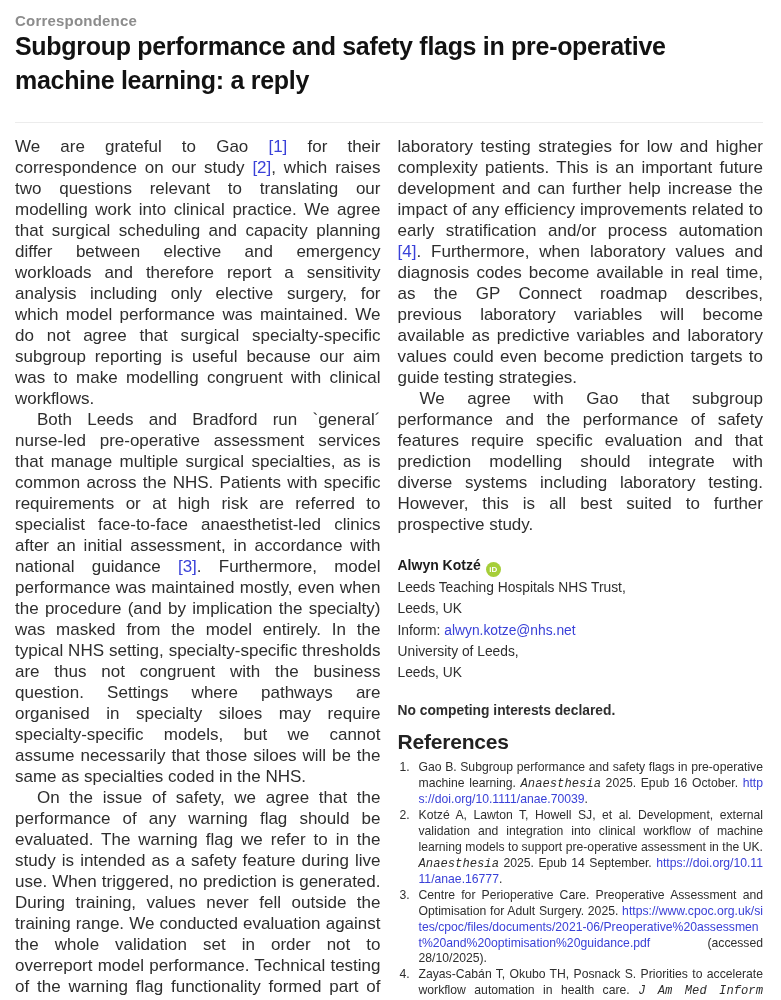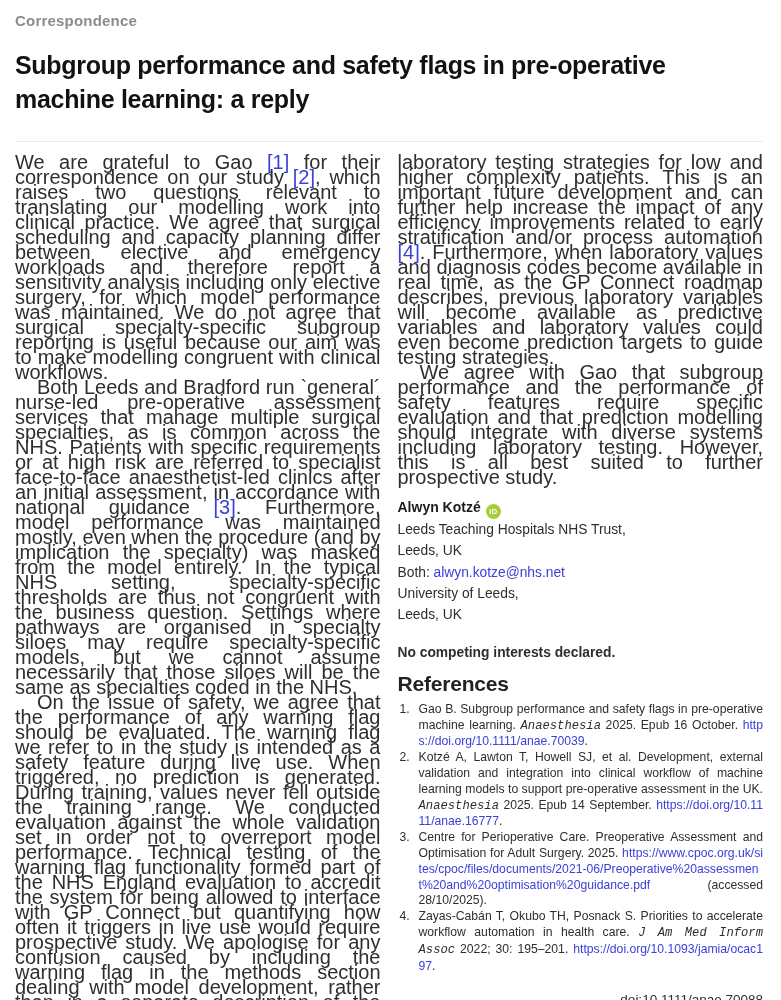--- a/index.html
+++ b/index.html
@@ -9,38 +9,37 @@
     font-family:"Liberation Sans","DejaVu Sans",sans-serif;
     color:#2e2e2e;
     overflow:hidden;
   }
   .page { width:781px; height:1000px; padding:12px 18px 0 15px; }
   .kicker {
     font-size:15px; font-weight:bold; color:var(--kicker_gray,#8c8c8c);
     letter-spacing:.2px;
   }
   .title {
-    margin-top:19px;
     font-size:25px; line-height:34px; font-weight:800;
     color:#121212; letter-spacing:-0.3px;
     max-width:745px;
   }
   .rule { margin-top:25px; border-top:1px solid #ececec; }
   .cols { display:flex; gap:17px; margin-top:13px; }
   .col { width:367px; }
   p.body {
-    font-size:20px; line-height:15px; text-align:justify;
+    font-size:17px; line-height:21px; text-align:justify;
     color:#2e2e2e;
   }
   p.indent { text-indent:22px; }
   .seg-ref, .seg-link, a.seg-link { color:var(--link,#3a41d8); text-decoration:none; }
   .seg-i { font-style:italic;font-family:Liberation Mono, monospace; }
   .seg-b { font-weight:normal; }
   .refs .seg-link { overflow-wrap:anywhere; word-break:break-all; }
-  .authors { margin-top:12px; }
+  .authors { margin-top:20px; }
   .author-name {
     font-size:14px; font-weight:bold; color:#1c1c1c; line-height:21.3px;
   }
   .orcid {
     display:inline-block; width:15px; height:15px; margin-left:5px;
     background:var(--orcid_green,#a6ce39); color:#fff; border-radius:50%;
     font-size:8px; font-weight:bold; text-align:center; line-height:15px;
     vertical-align:-2px;
   }
   .affil { font-size:13.8px; line-height:21.3px; color:#2e2e2e; }
@@ -82,21 +81,21 @@
       <p class="body indent"><span class="seg-t">We agree with Gao that subgroup performance and the performance of safety features require specific evaluation and that prediction modelling should integrate with diverse systems including laboratory testing. However, this is all best suited to further prospective study.</span></p>
 
       <div class="authors">
         <div class="author">
           <p class="author-name">
             <span>Alwyn Kotzé</span><span class="orcid">iD</span>
           </p>
           <p class="affil">Leeds Teaching Hospitals NHS Trust,</p>
           <p class="affil">Leeds, UK</p>
           <p class="affil">
-            <span>Both: </span><a class="seg-link">alwyn.kotze@nhs.net</a>
+            <span>Inform: </span><a class="seg-link">alwyn.kotze@nhs.net</a>
           </p>
         </div>
         <div class="author">
           <p class="affil">University of Leeds,</p>
           <p class="affil">Leeds, UK</p>
         </div>
       </div>
 
       <p class="competing">No competing interests declared.</p>
 

